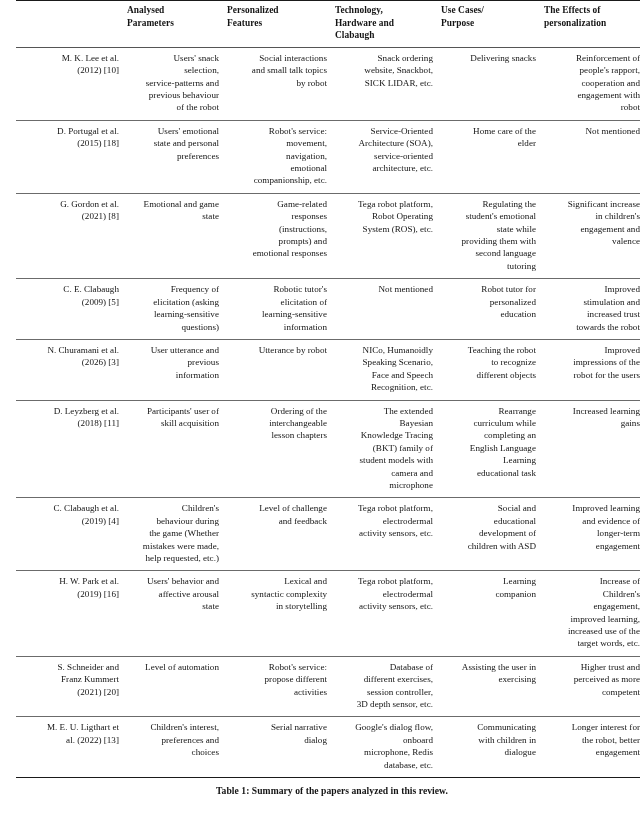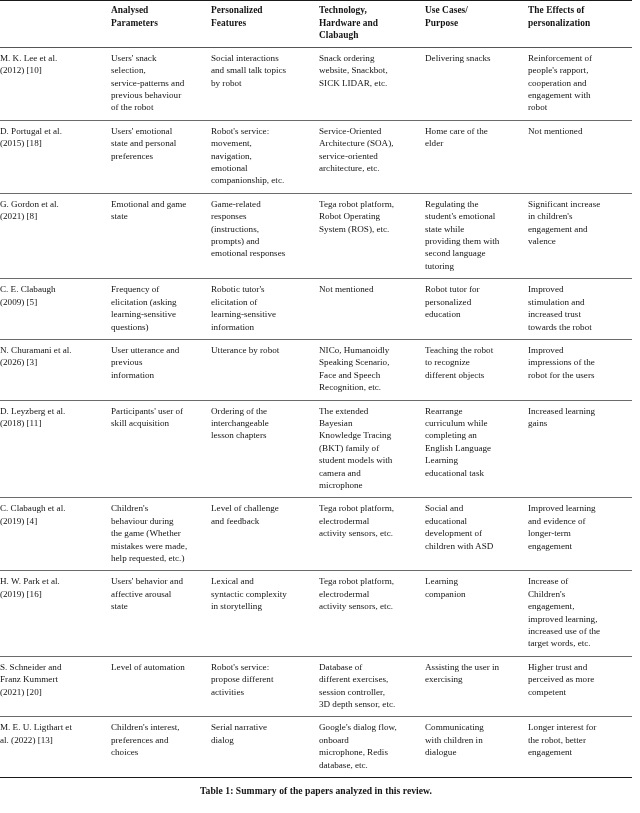--- a/index.html
+++ b/index.html
@@ -12,21 +12,21 @@
     height: 813px;
     font-family: "Liberation Serif", "DejaVu Serif", serif;
     color: #141414;
     overflow: hidden;
   }
   .page {
     position: relative;
     width: 630px;
     height: 813px;
     box-sizing: border-box;
-    padding: 0 0;
+    padding: 0 16px;
   }
   table.summary-table {
     width: 632px;
     border-collapse: collapse;
     table-layout: fixed;
     font-size: 9.1px;
     line-height: 12.4px;
   }
   table.summary-table col.c1 { width: 111px; }
   table.summary-table col.c2 { width: 100px; }
@@ -44,21 +44,21 @@
     padding: 3px 8px 5px 0;
     letter-spacing: 0.05px;
   }
   thead tr.header-row {
     border-top: 1.6px solid #1a1a1a;
     border-bottom: 1.2px solid #555;
   }
   thead tr.header-row th { border: none; }
 
   table.summary-table tbody td {
-    text-align: left;
+    text-align: right;
     vertical-align: top;
     padding: 4px 8px 6px 0;
     border-top: 1.1px solid #6b6b6b;
     letter-spacing: 0.02px;
     word-spacing: -0.1px;
     font-family: Liberation Serif, serif;
   }
   table.summary-table tbody tr:first-child td {
     border-top: none;
   }

